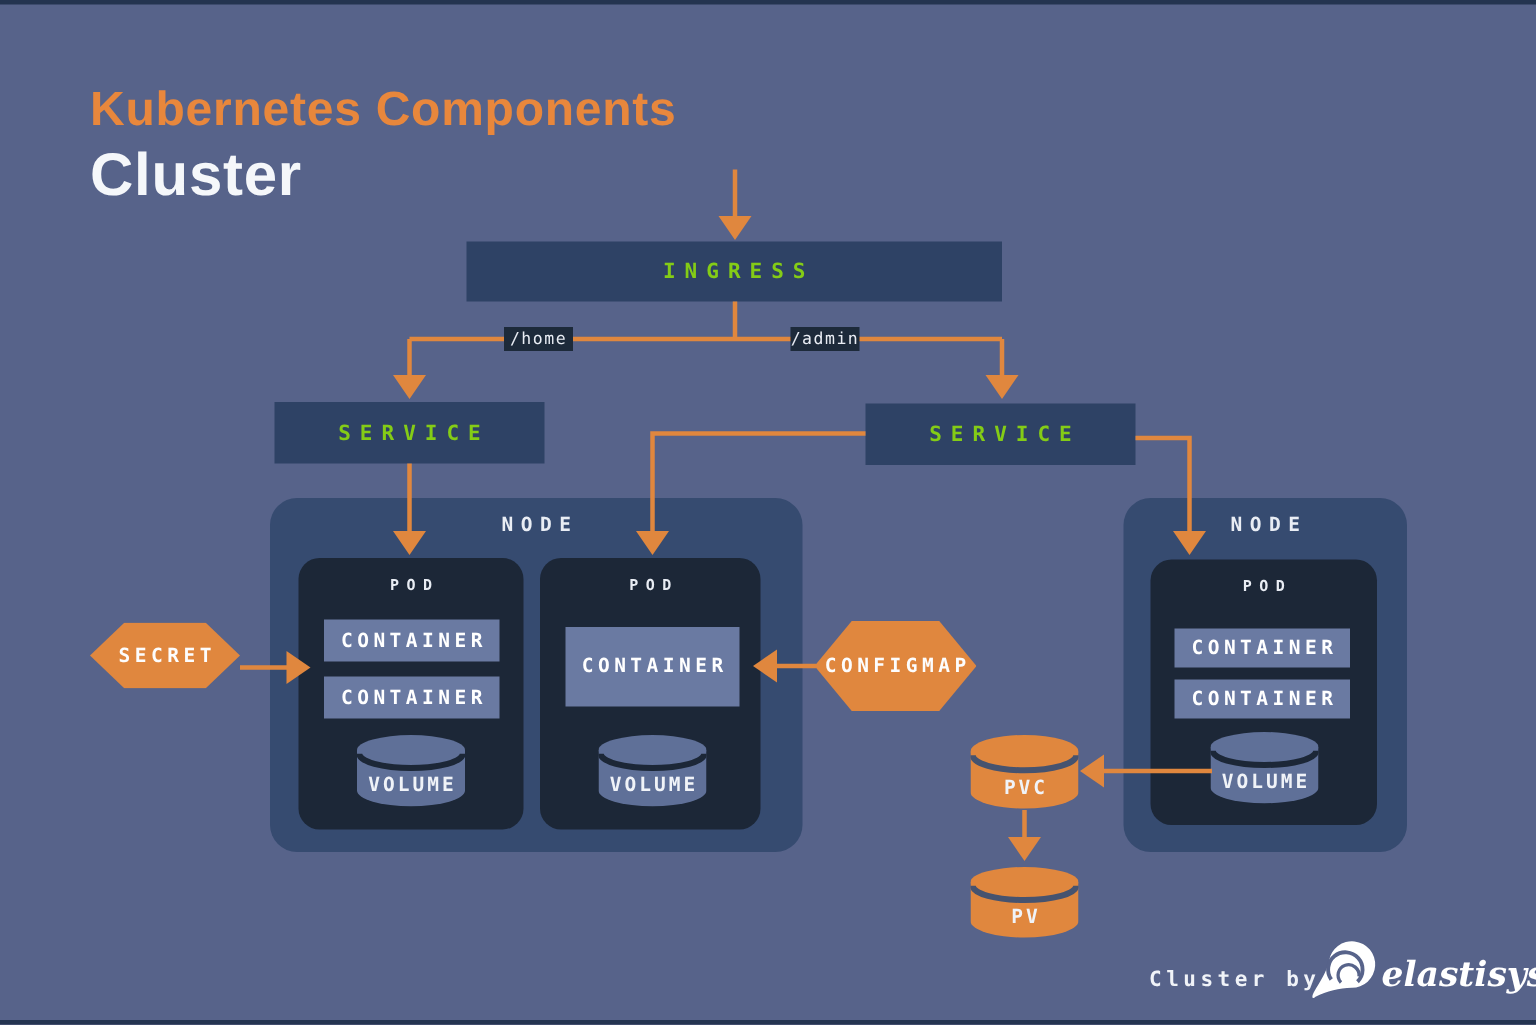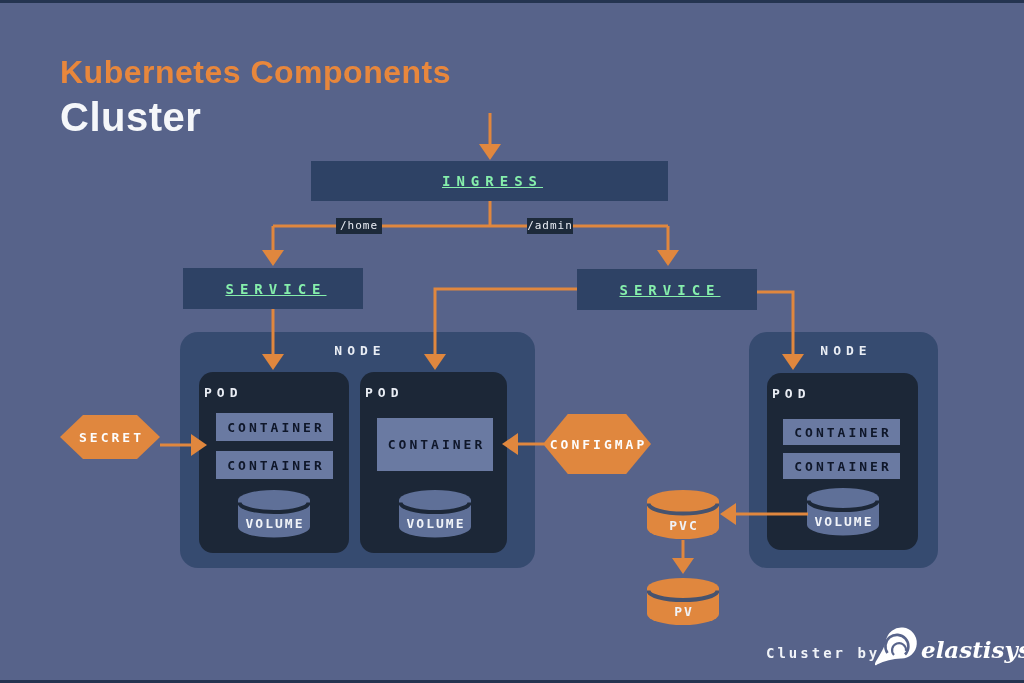--- a/index.html
+++ b/index.html
@@ -17,48 +17,48 @@
     font-size:32px;font-weight:700;letter-spacing:0.5px;color:#e8873c;
   }
   .title-line2{
     position:absolute;left:60px;top:95px;
     font-family:"Liberation Sans","DejaVu Sans",sans-serif;
     font-size:40px;font-weight:800;letter-spacing:0.5px;color:#f5f7fa;
   }
 
   
   .navy-box{
-    position:absolute;background:#2e4265;color:#86efac;
+    position:absolute;background:#2e4265;color:#84cc16;
     display:flex;align-items:center;justify-content:center;
-    font-size:14px;font-weight:700;letter-spacing:6px;text-indent:6px;text-decoration:underline;
+    font-size:14px;font-weight:700;letter-spacing:6px;text-indent:6px;
   }
 
   
   .chip{
     position:absolute;background:#1d2a3a;color:#e9edf4;
     font-size:11px;line-height:16px;text-align:center;letter-spacing:1px;
   }
 
   
   .node{
     position:absolute;background:#364b70;border-radius:18px;
   }
   .node-label{
     position:absolute;left:0;right:0;top:11px;text-align:center;
     color:#e9edf4;font-size:13px;font-weight:700;letter-spacing:5px;text-indent:5px;
   }
   .pod{
     position:absolute;background:#1c2737;border-radius:14px;
   }
   .pod-label{
-    position:absolute;left:0;right:0;top:13px;
-    color:#e9edf4;font-size:13px;font-weight:700;letter-spacing:5px;text-indent:5px;
+    position:absolute;left:0;right:0;top:13px;text-align:center;
+    color:#e9edf4;font-size:10px;font-weight:700;letter-spacing:5px;text-indent:5px;
   }
   .container-box{
-    position:absolute;background:#6a7aa2;color:#0f172a;
+    position:absolute;background:#6a7aa2;color:#ffffff;
     display:flex;align-items:center;justify-content:center;
     font-size:13px;font-weight:700;letter-spacing:3px;text-indent:3px;
   }
 
   
   .cylinder{position:absolute;}
   .cylinder svg{display:block;}
   .cyl-label{
     position:absolute;left:0;right:0;bottom:7px;text-align:center;
     color:#f0f3f8;font-size:13px;font-weight:700;letter-spacing:2px;text-indent:2px;

